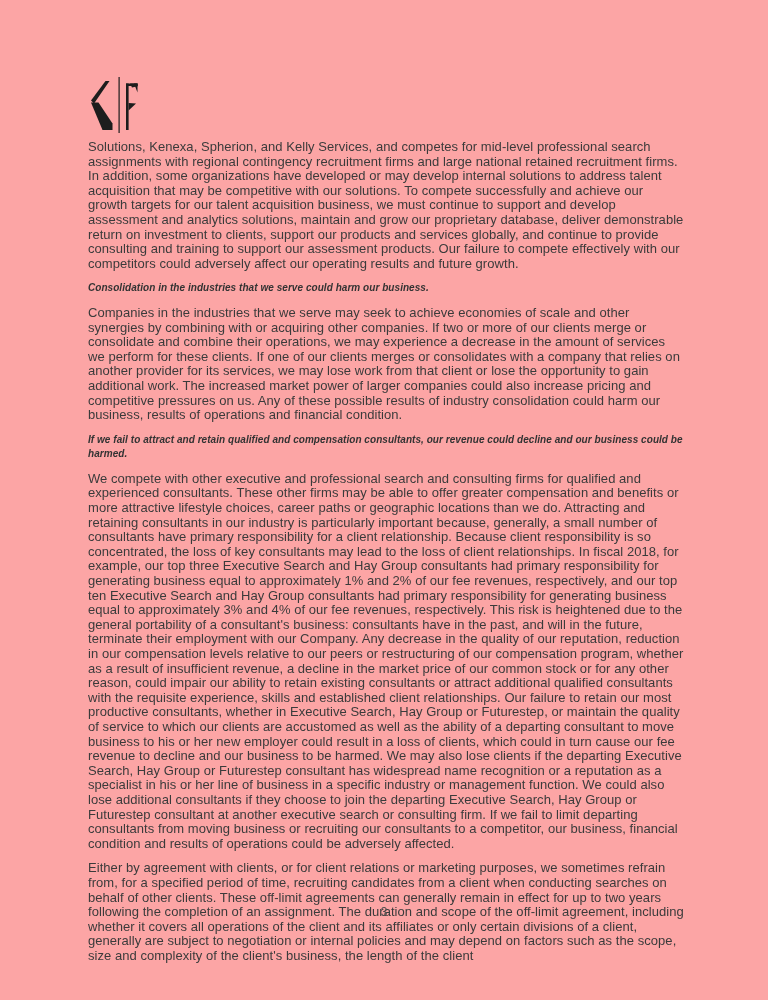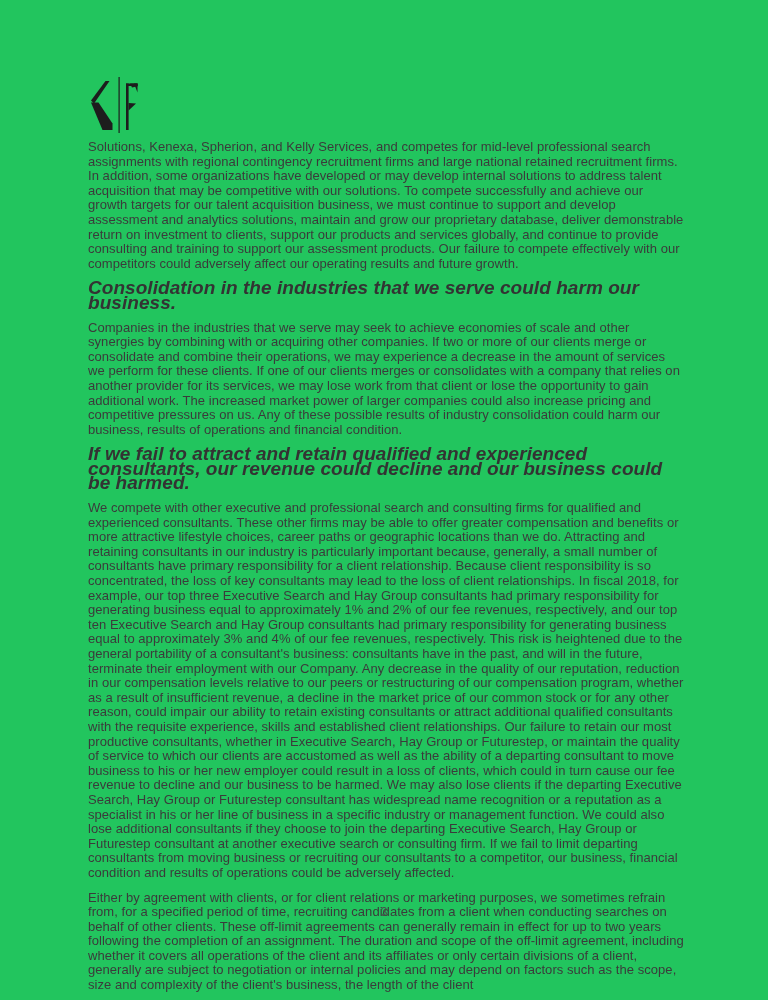--- a/index.html
+++ b/index.html
@@ -4,21 +4,21 @@
 <style>
   html, body {
     margin: 0;
     padding: 0;
     background: #ffffff;
   }
   .page {
     position: relative;
     width: 768px;
     height: 1000px;
-    background: #22c55e;
+    background: #fca5a5;
     font-family: "Liberation Sans", "DejaVu Sans", sans-serif;
     color: #3b3b3b;
     overflow: hidden;
   }
   .logo {
     position: absolute;
     left: 88px;
     top: 77px;
     width: 50px;
     height: 56px;
@@ -32,21 +32,21 @@
   }
   .para {
     margin: 0 0 10px 0;
     font-size: 13px;
     line-height: 14.6px;
     text-align: left;
     letter-spacing: 0.05px;
   }
   .risk-heading {
     margin: 0 0 10px 0;
-    font-size: 19px;
+    font-size: 10px;
     line-height: 14.6px;
     font-weight: bold;
     font-style: italic;
     color: #333333;
     letter-spacing: 0.05px;
   }
   .page-number {
     position: absolute;
     left: 0;
     top: 905px;
@@ -77,20 +77,20 @@
       <polygon points="42,6.5 49.6,6.5 49.6,9.2 44,10.5" fill="#1d1d1d"></polygon>
 
       <polygon points="40.6,26 48,26.5 40.6,33.5" fill="#1d1d1d"></polygon>
     </svg>
   </div>
 
   <div class="content">
     <p class="para">Solutions, Kenexa, Spherion, and Kelly Services, and competes for mid-level professional search assignments with regional contingency recruitment firms and large national retained recruitment firms. In addition, some organizations have developed or may develop internal solutions to address talent acquisition that may be competitive with our solutions. To compete successfully and achieve our growth targets for our talent acquisition business, we must continue to support and develop assessment and analytics solutions, maintain and grow our proprietary database, deliver demonstrable return on investment to clients, support our products and services globally, and continue to provide consulting and training to support our assessment products. Our failure to compete effectively with our competitors could adversely affect our operating results and future growth.</p>
     <h3 class="risk-heading">Consolidation in the industries that we serve could harm our business.</h3>
     <p class="para">Companies in the industries that we serve may seek to achieve economies of scale and other synergies by combining with or acquiring other companies. If two or more of our clients merge or consolidate and combine their operations, we may experience a decrease in the amount of services we perform for these clients. If one of our clients merges or consolidates with a company that relies on another provider for its services, we may lose work from that client or lose the opportunity to gain additional work. The increased market power of larger companies could also increase pricing and competitive pressures on us. Any of these possible results of industry consolidation could harm our business, results of operations and financial condition.</p>
-    <h3 class="risk-heading">If we fail to attract and retain qualified and experienced consultants, our revenue could decline and our business could be harmed.</h3>
+    <h3 class="risk-heading">If we fail to attract and retain qualified and compensation consultants, our revenue could decline and our business could be harmed.</h3>
     <p class="para">We compete with other executive and professional search and consulting firms for qualified and experienced consultants. These other firms may be able to offer greater compensation and benefits or more attractive lifestyle choices, career paths or geographic locations than we do. Attracting and retaining consultants in our industry is particularly important because, generally, a small number of consultants have primary responsibility for a client relationship. Because client responsibility is so concentrated, the loss of key consultants may lead to the loss of client relationships. In fiscal 2018, for example, our top three Executive Search and Hay Group consultants had primary responsibility for generating business equal to approximately 1% and 2% of our fee revenues, respectively, and our top ten Executive Search and Hay Group consultants had primary responsibility for generating business equal to approximately 3% and 4% of our fee revenues, respectively. This risk is heightened due to the general portability of a consultant's business: consultants have in the past, and will in the future, terminate their employment with our Company. Any decrease in the quality of our reputation, reduction in our compensation levels relative to our peers or restructuring of our compensation program, whether as a result of insufficient revenue, a decline in the market price of our common stock or for any other reason, could impair our ability to retain existing consultants or attract additional qualified consultants with the requisite experience, skills and established client relationships. Our failure to retain our most productive consultants, whether in Executive Search, Hay Group or Futurestep, or maintain the quality of service to which our clients are accustomed as well as the ability of a departing consultant to move business to his or her new employer could result in a loss of clients, which could in turn cause our fee revenue to decline and our business to be harmed. We may also lose clients if the departing Executive Search, Hay Group or Futurestep consultant has widespread name recognition or a reputation as a specialist in his or her line of business in a specific industry or management function. We could also lose additional consultants if they choose to join the departing Executive Search, Hay Group or Futurestep consultant at another executive search or consulting firm. If we fail to limit departing consultants from moving business or recruiting our consultants to a competitor, our business, financial condition and results of operations could be adversely affected.</p>
     <p class="para">Either by agreement with clients, or for client relations or marketing purposes, we sometimes refrain from, for a specified period of time, recruiting candidates from a client when conducting searches on behalf of other clients. These off-limit agreements can generally remain in effect for up to two years following the completion of an assignment. The duration and scope of the off-limit agreement, including whether it covers all operations of the client and its affiliates or only certain divisions of a client, generally are subject to negotiation or internal policies and may depend on factors such as the scope, size and complexity of the client's business, the length of the client</p>
   </div>
 
   <div class="page-number">3</div>
 
 </div>
 
 </body></html>

